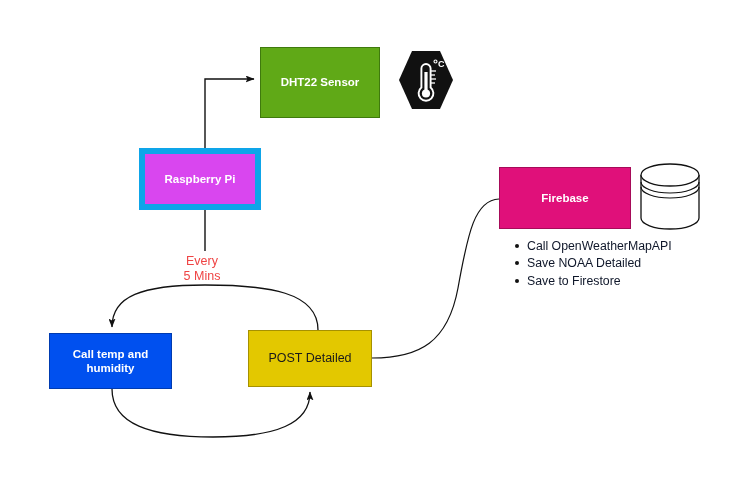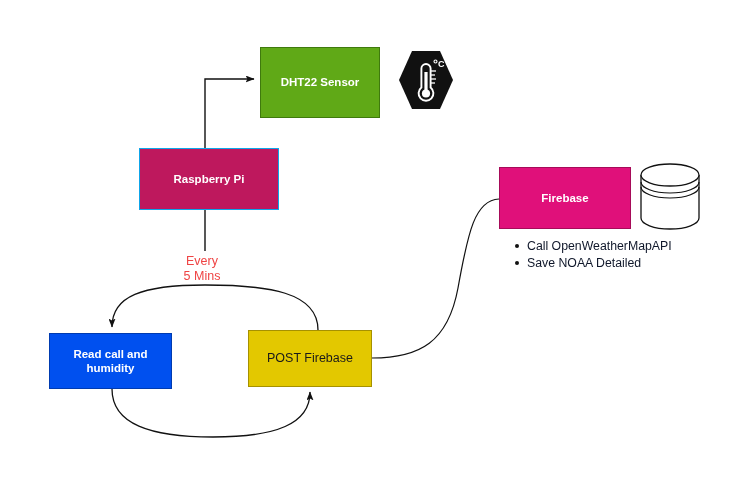--- a/index.html
+++ b/index.html
@@ -47,23 +47,23 @@
     font-weight: normal;
     font-size: 12.5px;
   }
   
   #node-dht22 {
     left: 260px; top: 47px; width: 120px; height: 71px;
     background: #60A917;
     border: 1px solid #3f7a0d;
   }
   #node-rpi {
-    left: 139px; top: 148px; width: 140px; height: 62px;
-    background: #be185d;
-    border: 1px solid #0ea5e9;
+    left: 139px; top: 148px; width: 122px; height: 62px;
+    background: #d946ef;
+    border: 6px solid #0ea5e9;
   }
   #node-read {
     left: 49px; top: 333px; width: 123px; height: 56px;
     background: #0050EF;
     border: 1px solid #003bb0;
   }
   #node-post {
     left: 248px; top: 330px; width: 124px; height: 57px;
     background: #E3C800;
     border: 1px solid #a69100;
@@ -146,26 +146,26 @@
 
   <div class="node" id="node-dht22">
     <span class="node-label node-white-bold">DHT22 Sensor</span>
   </div>
 
   <div class="node" id="node-rpi">
     <span class="node-label node-white-bold">Raspberry Pi</span>
   </div>
 
   <div class="node" id="node-read">
-    <span class="node-label node-white-bold">Read call and
+    <span class="node-label node-white-bold">Call temp and
 humidity</span>
   </div>
 
   <div class="node" id="node-post">
-    <span class="node-label node-dark">POST Firebase</span>
+    <span class="node-label node-dark">POST Detailed</span>
   </div>
 
   <div class="node" id="node-firebase">
     <span class="node-label node-white-bold">Firebase</span>
   </div>
 
   <div class="free-text" id="label-every5">Every
 5 Mins</div>
 
   <svg id="icon-thermo" viewBox="0 0 56 60" xmlns="http://www.w3.org/2000/svg">
@@ -189,15 +189,16 @@
   <svg id="icon-db" viewBox="0 0 66 67" xmlns="http://www.w3.org/2000/svg">
     <path d="M4,12 L4,55 a29,11 0 0 0 58,0 L62,12" fill="#ffffff" stroke="#111111" stroke-width="1.3"></path>
     <ellipse cx="33" cy="12" rx="29" ry="11" fill="#ffffff" stroke="#111111" stroke-width="1.3"></ellipse>
     <path d="M4,19 a29,11 0 0 0 58,0" fill="none" stroke="#111111" stroke-width="1.2"></path>
     <path d="M4,24 a29,11 0 0 0 58,0" fill="none" stroke="#111111" stroke-width="1.2"></path>
   </svg>
 
   <ul id="bullet-list">
     <li>Call OpenWeatherMapAPI</li>
     <li>Save NOAA Detailed</li>
+    <li>Save to Firestore</li>
   </ul>
 
 </div>
 
 </body></html>

